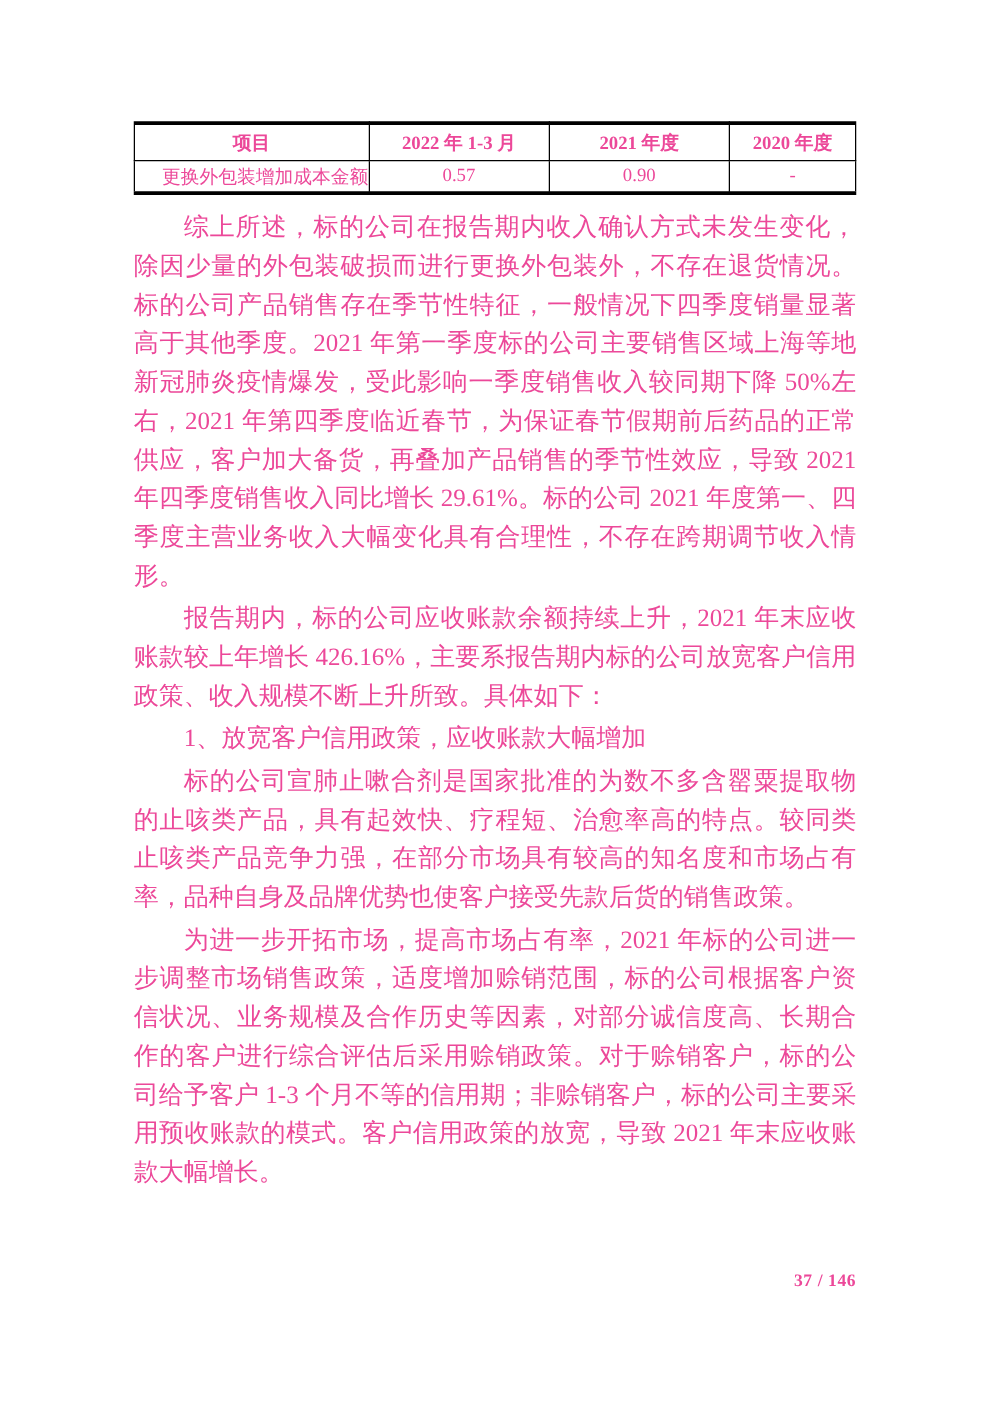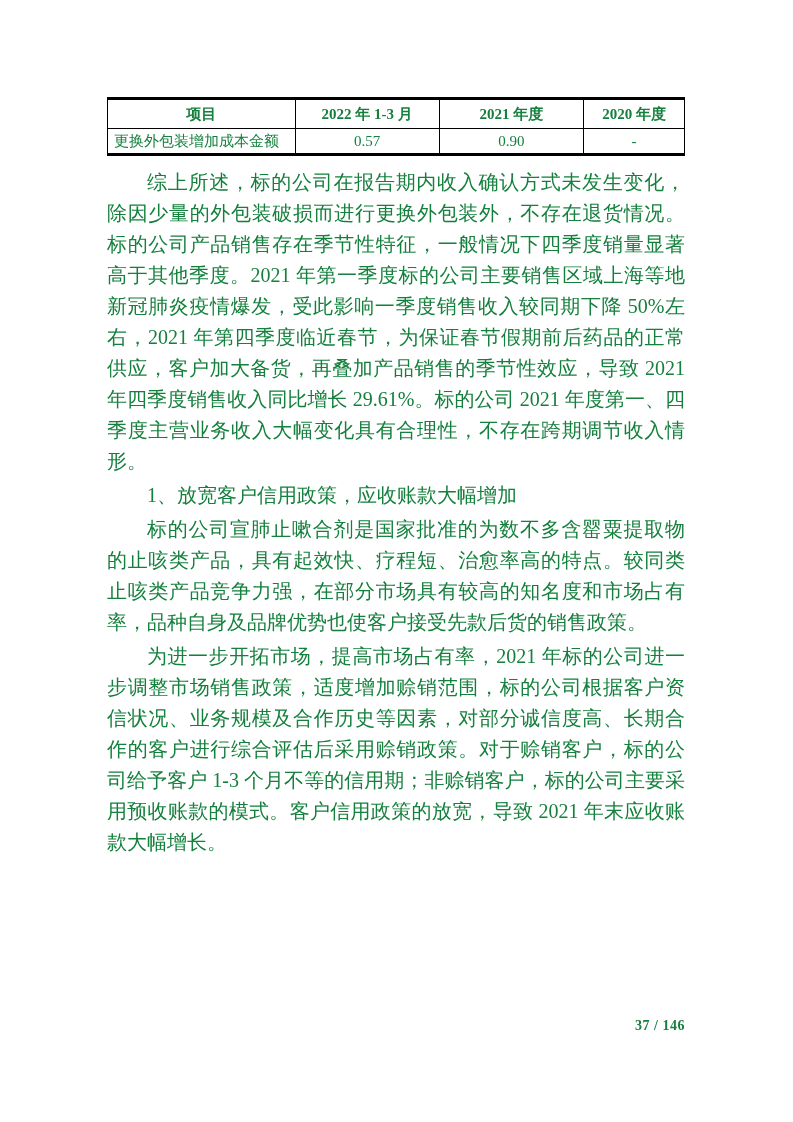--- a/index.html
+++ b/index.html
@@ -3,21 +3,21 @@
 <meta charset="utf-8">
 <style>
   * { margin: 0; padding: 0; box-sizing: border-box; }
   html, body { background: #ffffff; }
   .page {
     position: relative;
     width: 793px;
     height: 1122px;
     background: #ffffff;
     font-family: "Liberation Serif", "DejaVu Serif", serif;
-    color: #15803d;
+    color: #ec4899;
     overflow: hidden;
   }
   .content {
     position: absolute;
     left: 107px;
     top: 97px;
     width: 578px;
   }
   table.data-table {
     width: 100%;
@@ -36,21 +36,21 @@
     white-space: nowrap;
   }
   table.data-table th {
     font-weight: bold;
     height: 30px;
   }
   table.data-table td {
     height: 26px;
   }
   table.data-table td.cell-label {
-    text-align: left;
+    text-align: right;
     padding-left: 6px;
   }
   .para {
     font-size: 20px;
     line-height: 31px;
     text-align: justify;
     text-indent: 2em;
     margin: 0 0 3px 0;
   }
   .heading {
@@ -97,20 +97,21 @@
           <td>0.57</td>
           <td>0.90</td>
           <td>-</td>
         </tr>
       </tbody>
     </table>
 
     <p class="para">综上所述，标的公司在报告期内收入确认方式未发生变化，除因少量的外包装破损而进行更换外包装外，不存在退货情况。标的公司产品销售存在季节性特征，一般情况下四季度销量显著高于其他季度。2021 年第一季度标的公司主要销售区域上海等地新冠肺炎疫情爆发，受此影响一季度销售收入较同期下降 50%左右，2021 年第四季度临近春节，为保证春节假期前后药品的正常供应，客户加大备货，再叠加产品销售的季节性效应，导致 2021 年四季度销售收入同比增长 29.61%。标的公司 2021 年度第一、四季度主营业务收入大幅变化具有合理性，不存在跨期调节收入情形。</p>
 
 
+    <p class="para">报告期内，标的公司应收账款余额持续上升，2021 年末应收账款较上年增长 426.16%，主要系报告期内标的公司放宽客户信用政策、收入规模不断上升所致。具体如下：</p>
 
     <p class="para">1、放宽客户信用政策，应收账款大幅增加</p>
 
     <p class="para">标的公司宣肺止嗽合剂是国家批准的为数不多含罂粟提取物的止咳类产品，具有起效快、疗程短、治愈率高的特点。较同类止咳类产品竞争力强，在部分市场具有较高的知名度和市场占有率，品种自身及品牌优势也使客户接受先款后货的销售政策。</p>
 
     <p class="para">为进一步开拓市场，提高市场占有率，2021 年标的公司进一步调整市场销售政策，适度增加赊销范围，标的公司根据客户资信状况、业务规模及合作历史等因素，对部分诚信度高、长期合作的客户进行综合评估后采用赊销政策。对于赊销客户，标的公司给予客户 1-3 个月不等的信用期；非赊销客户，标的公司主要采用预收账款的模式。客户信用政策的放宽，导致 2021 年末应收账款大幅增长。</p>
 
 
 
   </div>

